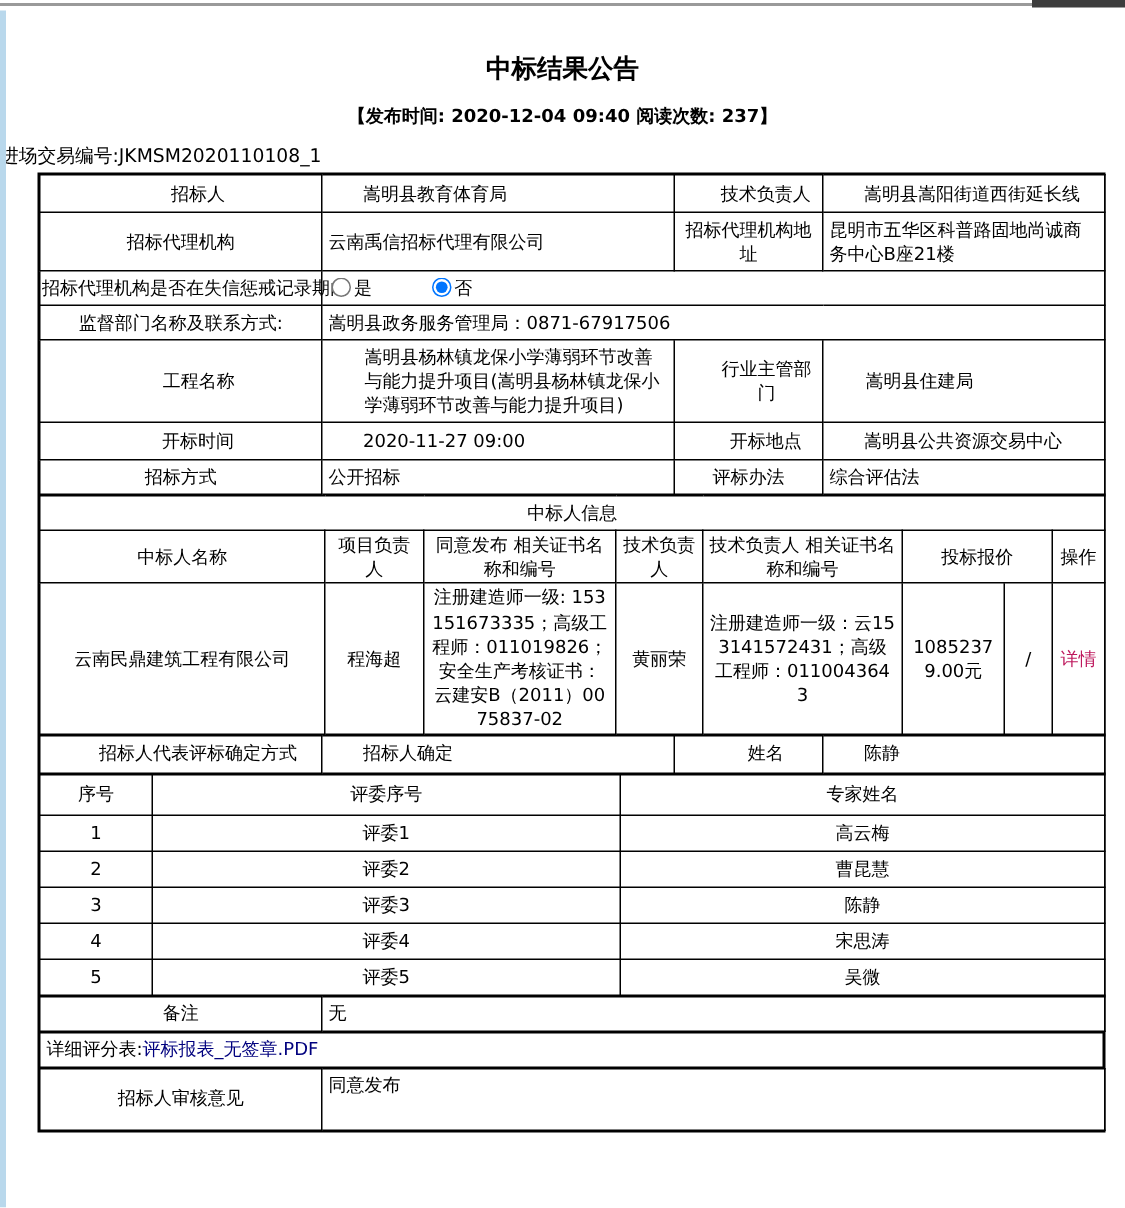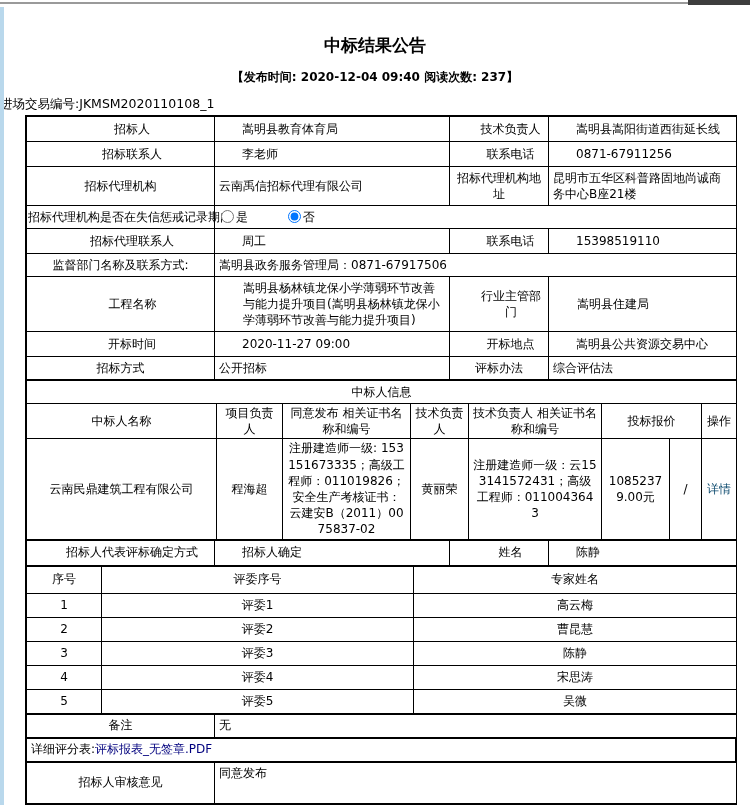--- a/index.html
+++ b/index.html
@@ -28,21 +28,21 @@
   .h24 td{height:22px;padding-left:27px;}
   .h22 td{height:20px;}
   .h38 td{height:36px;}
   .h54 td{height:52px;padding-left:28px;}
   .whead td{height:32px;text-align:center;line-height:1.35;}
   .wdata td{height:92px;text-align:center;}
   .cert{font-size:12px;}
   .ehead td{height:24px;text-align:center;}
   .erow td{height:21px;text-align:center;}
   .erow .eno{text-align:center;}
-  a.detail{color:#0c4a6e;text-decoration:none;}
+  a.detail{color:#be185d;text-decoration:none;}
   a.filelink{color:#00007e;text-decoration:none;}
   .review-val{position:relative;height:38px;vertical-align:top;}
   .review-val .opinion{position:absolute;top:2px;left:4px;}
   input[type=radio]{margin:0 2px 0 2px;vertical-align:-2px;}
   .radio-opt{margin-right:34px;}
 </style>
 </head>
 <body>
 
 <div class="top-line"></div>
@@ -62,44 +62,32 @@
         <col style="width:99px">
         <col style="width:188px">
       </colgroup>
     <tbody>
         <tr class="h24">
       <td class="lab">招标人</td>
       <td class="val">嵩明县教育体育局</td>
       <td class="lab">技术负责人</td>
       <td class="val">嵩明县嵩阳街道西街延长线</td>
     </tr>
-    <tr class="h24">
-      <td class="lab">招标联系人</td>
-      <td class="val">李老师</td>
-      <td class="lab">联系电话</td>
-      <td class="val">0871-67911256</td>
-    </tr>
     <tr class="h38">
       <td class="lab">招标代理机构</td>
       <td class="val">云南禹信招标代理有限公司</td>
       <td class="lab">招标代理机构地址</td>
       <td class="val">昆明市五华区科普路固地尚诚商务中心B座21楼</td>
     </tr>
     <tr class="h22">
       <td class="lab nowrap">招标代理机构是否在失信惩戒记录期内</td>
       <td class="val" colspan="3">
         <label class="radio-opt"><input type="radio" name="dishonest" style=""><span>是</span></label>
         <label class="radio-opt"><input type="radio" name="dishonest" checked="" style=""><span>否</span></label>
       </td>
-    </tr>
-    <tr class="h24">
-      <td class="lab">招标代理联系人</td>
-      <td class="val">周工</td>
-      <td class="lab">联系电话</td>
-      <td class="val">15398519110</td>
     </tr>
     <tr class="h22">
       <td class="lab">监督部门名称及联系方式:</td>
       <td class="val" colspan="3">嵩明县政务服务管理局：0871-67917506</td>
     </tr>
     <tr class="h54">
       <td class="lab">工程名称</td>
       <td class="val">嵩明县杨林镇龙保小学薄弱环节改善与能力提升项目(嵩明县杨林镇龙保小学薄弱环节改善与能力提升项目)</td>
       <td class="lab">行业主管部门</td>
       <td class="val">嵩明县住建局</td>

